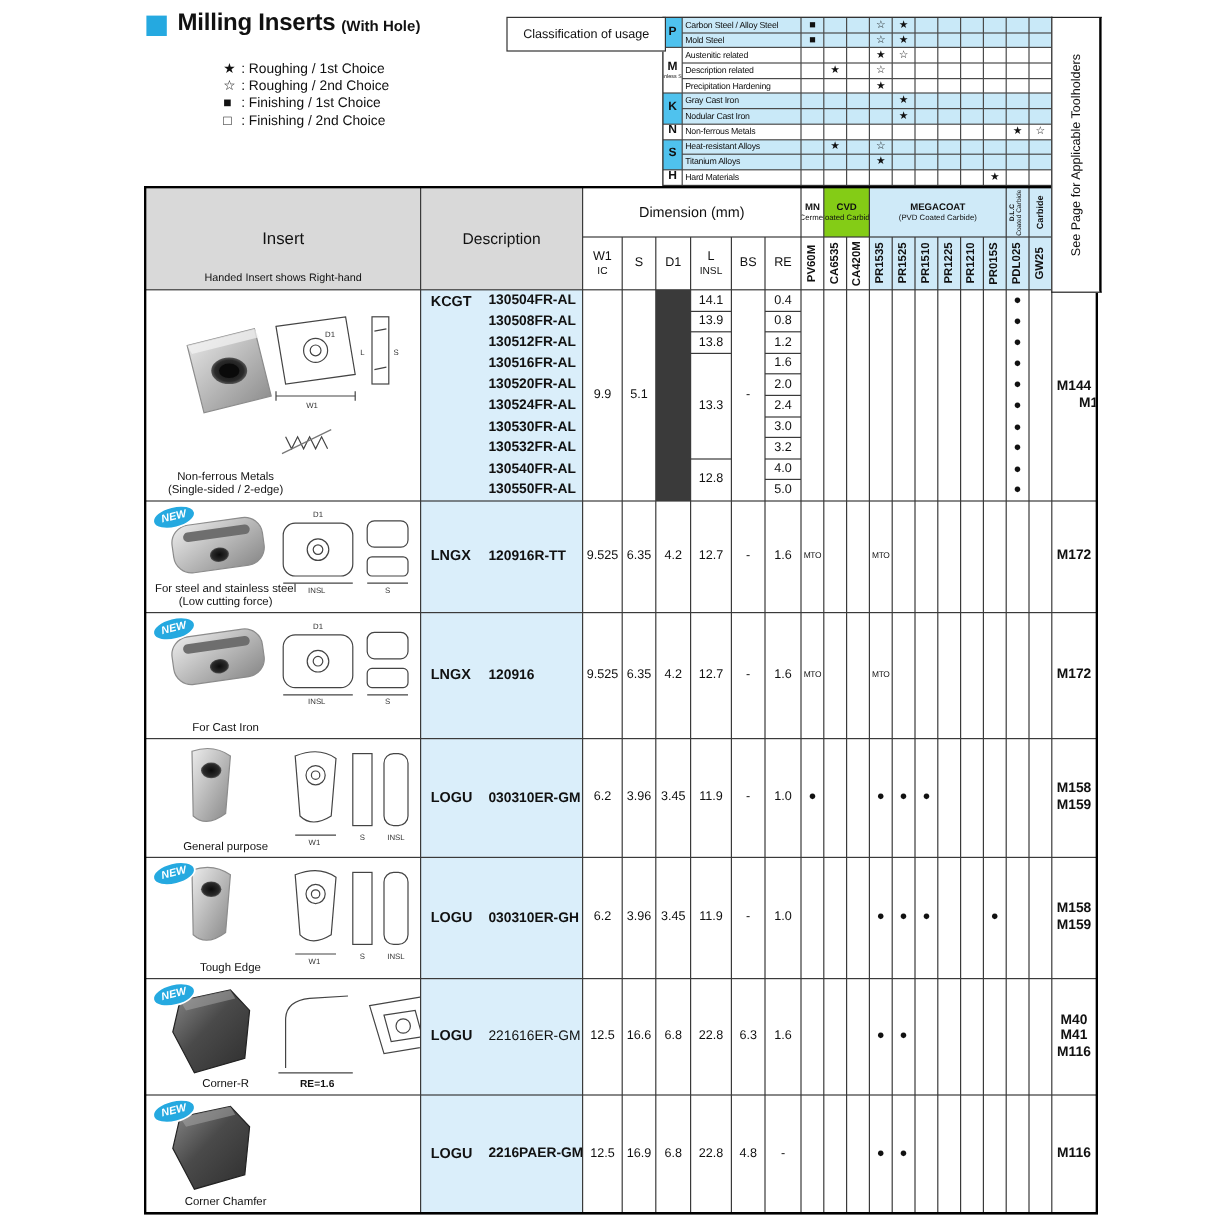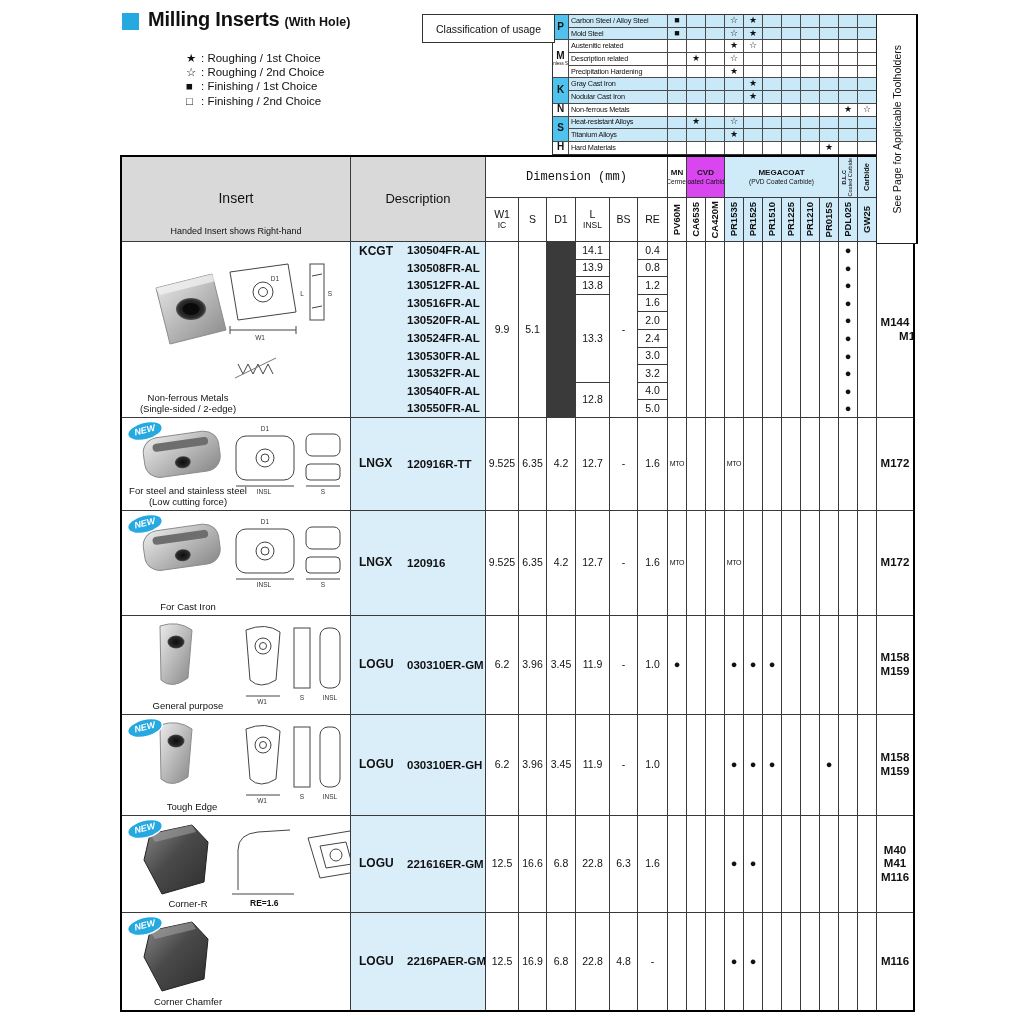--- a/index.html
+++ b/index.html
@@ -198,21 +198,21 @@
       <div class="cell" style="grid-area: 11 / 12; font-size: 9px; background: rgb(255, 255, 255);"></div>
       <div class="cell" style="grid-area: 11 / 13; font-size: 9px; background: rgb(255, 255, 255);"></div>
     </div>
 
   <div id="main-grid" style="grid-template-columns: 228px 134px 32px 27px 28px 33px 27px 29px repeat(11, 18px) 36px; grid-template-rows: 40px 43px repeat(10, 16.6px) 92px 104px 98px 100px 96px 97px;">
       <div class="cell" style="grid-area: 1 / 1 / 3; background: rgb(217, 217, 217);">
         <div style="font-size: 14px;">Insert</div>
         <div style="position: absolute; bottom: 4px; width: 100%; text-align: center; font-size: 9px;">Handed Insert shows Right-hand</div>
       </div>
       <div class="cell" style="grid-area: 1 / 2 / 3; background: rgb(217, 217, 217); font-size: 13px;">Description</div>
-      <div class="cell" style="grid-area: 1 / 3 / auto / 9; font-size: 12px; font-family: Liberation Mono, monospace;">Dimension (mm)</div>
+      <div class="cell" style="grid-area: 1 / 3 / auto / 9; font-size: 12px;">Dimension (mm)</div>
       <div class="cell" style="grid-area: 2 / 3; flex-direction: column; font-size: 10.5px;">
         <div>W1</div>
         <div style="font-size: 8.5px;">IC</div>
       </div>
       <div class="cell" style="grid-area: 2 / 4; flex-direction: column; font-size: 10.5px;">
         <div>S</div>
       </div>
       <div class="cell" style="grid-area: 2 / 5; flex-direction: column; font-size: 10.5px;">
         <div>D1</div>
       </div>
@@ -223,21 +223,21 @@
       <div class="cell" style="grid-area: 2 / 7; flex-direction: column; font-size: 10.5px;">
         <div>BS</div>
       </div>
       <div class="cell" style="grid-area: 2 / 8; flex-direction: column; font-size: 10.5px;">
         <div>RE</div>
       </div>
       <div class="cell" style="grid-area: 1 / 9 / auto / 10; background: rgb(255, 255, 255); flex-direction: column;">
         <div style="font-size: 8px; font-weight: bold; text-align: center; white-space: nowrap;">MN</div>
         <div style="font-size: 6.5px; font-weight: normal; text-align: center; white-space: nowrap;">Cermet</div>
       </div>
-      <div class="cell" style="grid-area: 1 / 10 / auto / 12; background: #d946ef; flex-direction: column;">
+      <div class="cell" style="grid-area: 1 / 10 / auto / 12; background: #84cc16; flex-direction: column;">
         <div style="font-size: 8px; font-weight: bold; text-align: center; white-space: nowrap;">CVD</div>
         <div style="font-size: 6.5px; font-weight: normal; text-align: center; white-space: nowrap;">Coated Carbide</div>
       </div>
       <div class="cell" style="grid-area: 1 / 12 / auto / 18; background: rgb(207, 234, 248); flex-direction: column;">
         <div style="font-size: 8px; font-weight: bold; text-align: center; white-space: nowrap;">MEGACOAT</div>
         <div style="font-size: 6.5px; font-weight: normal; text-align: center; white-space: nowrap;">(PVD Coated Carbide)</div>
       </div>
       <div class="cell" style="grid-area: 1 / 18 / auto / 19; background: rgb(207, 234, 248); flex-direction: row;">
         <div class="vtext" style="font-size: 5.5px; font-weight: bold;">D.L.C</div>
         <div class="vtext" style="font-size: 5.5px; font-weight: normal;">Coated Carbide</div>
@@ -604,21 +604,21 @@
               <circle cx="108" cy="35" r="6"></circle>
             </g>
             <text x="22" y="86" font-size="8.5" font-weight="bold" fill="#111">RE=1.6</text>
           </svg></div>
         <div style="position: absolute; left: 2px; bottom: 3px; width: 128px; text-align: center; font-size: 9.5px; line-height: 11px;">
           <div>Corner-R</div>
         </div>
       </div>
       <div class="cell" style="grid-area: 17 / 2; background: rgb(218, 238, 250); justify-content: flex-start; padding-left: 8px;">
         <span style="font-weight: bold; font-size: 12px; flex: 0 0 48px;">LOGU</span>
-        <span style="font-weight: bold; font-size: 11.5px; white-space: nowrap;">221616ER-GM</span>
+        <span style="font-weight: normal; font-size: 11.5px; white-space: nowrap;">221616ER-GM</span>
       </div>
       <div class="cell" style="grid-area: 17 / 3; font-size: 10.5px;">12.5</div>
       <div class="cell" style="grid-area: 17 / 4; font-size: 10.5px;">16.6</div>
       <div class="cell" style="grid-area: 17 / 5; font-size: 10.5px;">6.8</div>
       <div class="cell" style="grid-area: 17 / 6; font-size: 10.5px;">22.8</div>
       <div class="cell" style="grid-area: 17 / 7; font-size: 10.5px;">6.3</div>
       <div class="cell" style="grid-area: 17 / 8; font-size: 10.5px;">1.6</div>
       <div class="cell" style="grid-area: 17 / 9;"></div>
       <div class="cell" style="grid-area: 17 / 10;"></div>
       <div class="cell" style="grid-area: 17 / 11;"></div>

